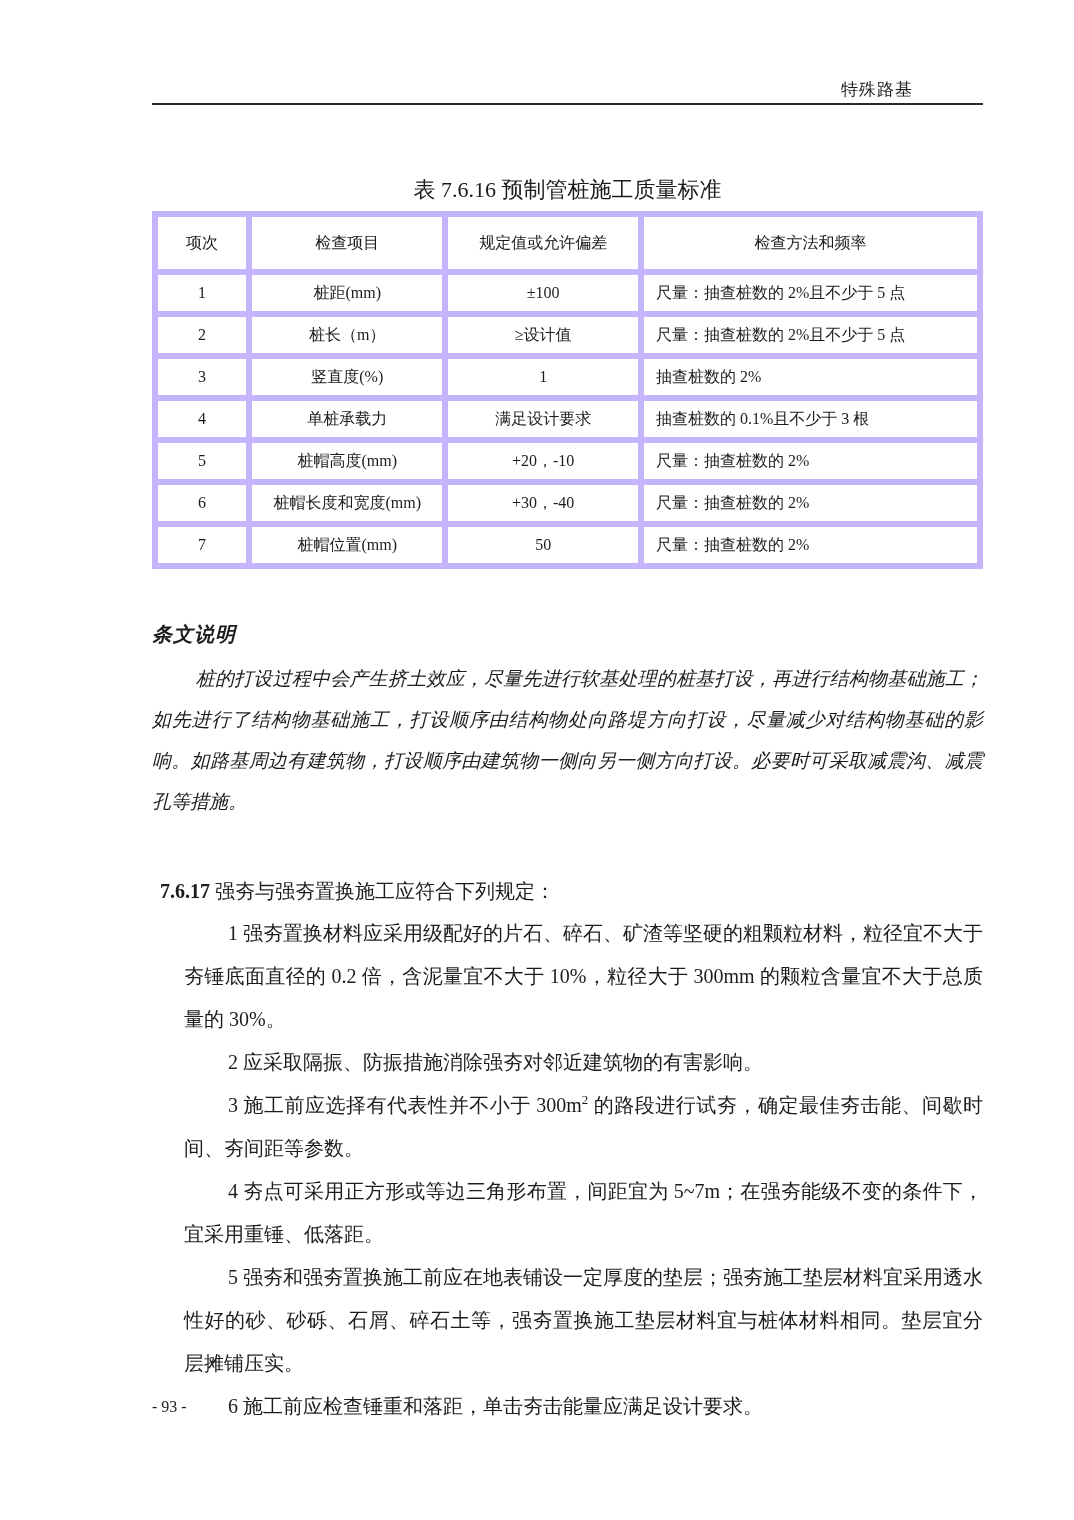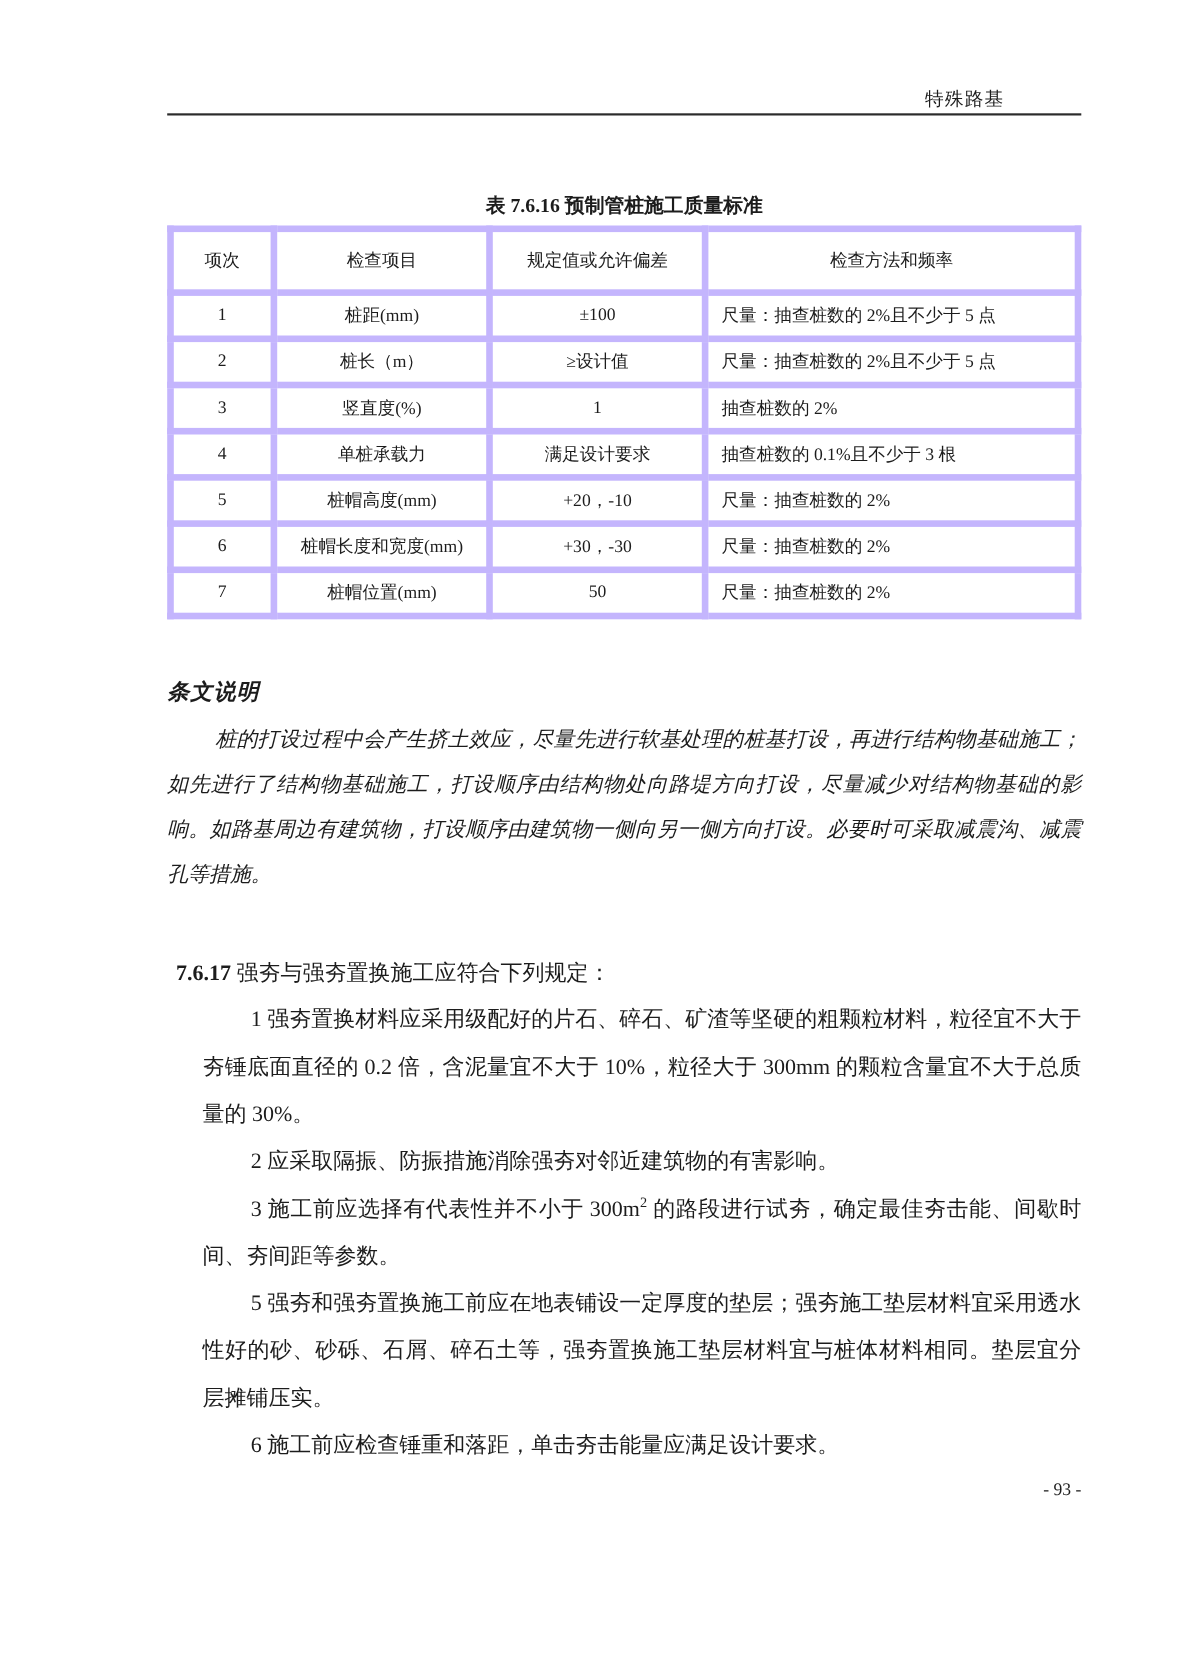--- a/index.html
+++ b/index.html
@@ -24,22 +24,22 @@
     padding-bottom: 2px;
     padding-right: 70px;
     border-bottom: 2px solid #2b2b2b;
     text-align: right;
     font-size: 17px;
     letter-spacing: 1px;
   }
   .table-title {
     margin-top: 70px;
     text-align: center;
-    font-size: 18px;
-    font-weight: bold;
+    font-size: 22px;
+    font-weight: normal;
   }
   table.spec-table {
     border-collapse: collapse;
     width: 100%;
     margin-top: 6px;
     table-layout: fixed;
   }
   .spec-table th, .spec-table td {
     border: 6px solid #c4b5fd;
     font-size: 16px;
@@ -87,22 +87,22 @@
     font-size: 20px;
     line-height: 43px;
     text-align: justify;
     text-indent: 2.2em;
   }
   .clause sup { font-size: 13px; line-height: 0; }
   .page-footer {
     position: absolute;
     left: 152px;
     width: 831px;
-    top: 1346px;
-    text-align: right;
+    top: 1398px;
+    text-align: left;
     font-size: 16px;
   }
 </style>
 </head>
 <body>
 
 <div class="page">
   <div class="content">
 
     <div class="page-header">
@@ -153,21 +153,21 @@
         </tr>
         <tr>
           <td>5</td>
           <td>桩帽高度(mm)</td>
           <td>+20，-10</td>
           <td class="c-freq">尺量：抽查桩数的 2%</td>
         </tr>
         <tr>
           <td>6</td>
           <td>桩帽长度和宽度(mm)</td>
-          <td>+30，-30</td>
+          <td>+30，-40</td>
           <td class="c-freq">尺量：抽查桩数的 2%</td>
         </tr>
         <tr>
           <td>7</td>
           <td>桩帽位置(mm)</td>
           <td>50</td>
           <td class="c-freq">尺量：抽查桩数的 2%</td>
         </tr>
       </tbody>
     </table>
@@ -177,20 +177,21 @@
 
     <div class="section-heading">
       <span class="section-num">7.6.17</span>
       <span>强夯与强夯置换施工应符合下列规定：</span>
     </div>
 
     <div class="section-items">
       <p class="clause">1 强夯置换材料应采用级配好的片石、碎石、矿渣等坚硬的粗颗粒材料，粒径宜不大于夯锤底面直径的 0.2 倍，含泥量宜不大于 10%，粒径大于 300mm 的颗粒含量宜不大于总质量的 30%。</p>
       <p class="clause">2 应采取隔振、防振措施消除强夯对邻近建筑物的有害影响。</p>
       <p class="clause"><span>3 施工前应选择有代表性并不小于 300m</span><sup>2</sup><span> 的路段进行试夯，确定最佳夯击能、间歇时间、夯间距等参数。</span></p>
+      <p class="clause">4 夯点可采用正方形或等边三角形布置，间距宜为 5~7m；在强夯能级不变的条件下，宜采用重锤、低落距。</p>
       <p class="clause">5 强夯和强夯置换施工前应在地表铺设一定厚度的垫层；强夯施工垫层材料宜采用透水性好的砂、砂砾、石屑、碎石土等，强夯置换施工垫层材料宜与桩体材料相同。垫层宜分层摊铺压实。</p>
       <p class="clause">6 施工前应检查锤重和落距，单击夯击能量应满足设计要求。</p>
     </div>
 
   </div>
 
   <div class="page-footer">- 93 -</div>
 </div>
 
 </body></html>

